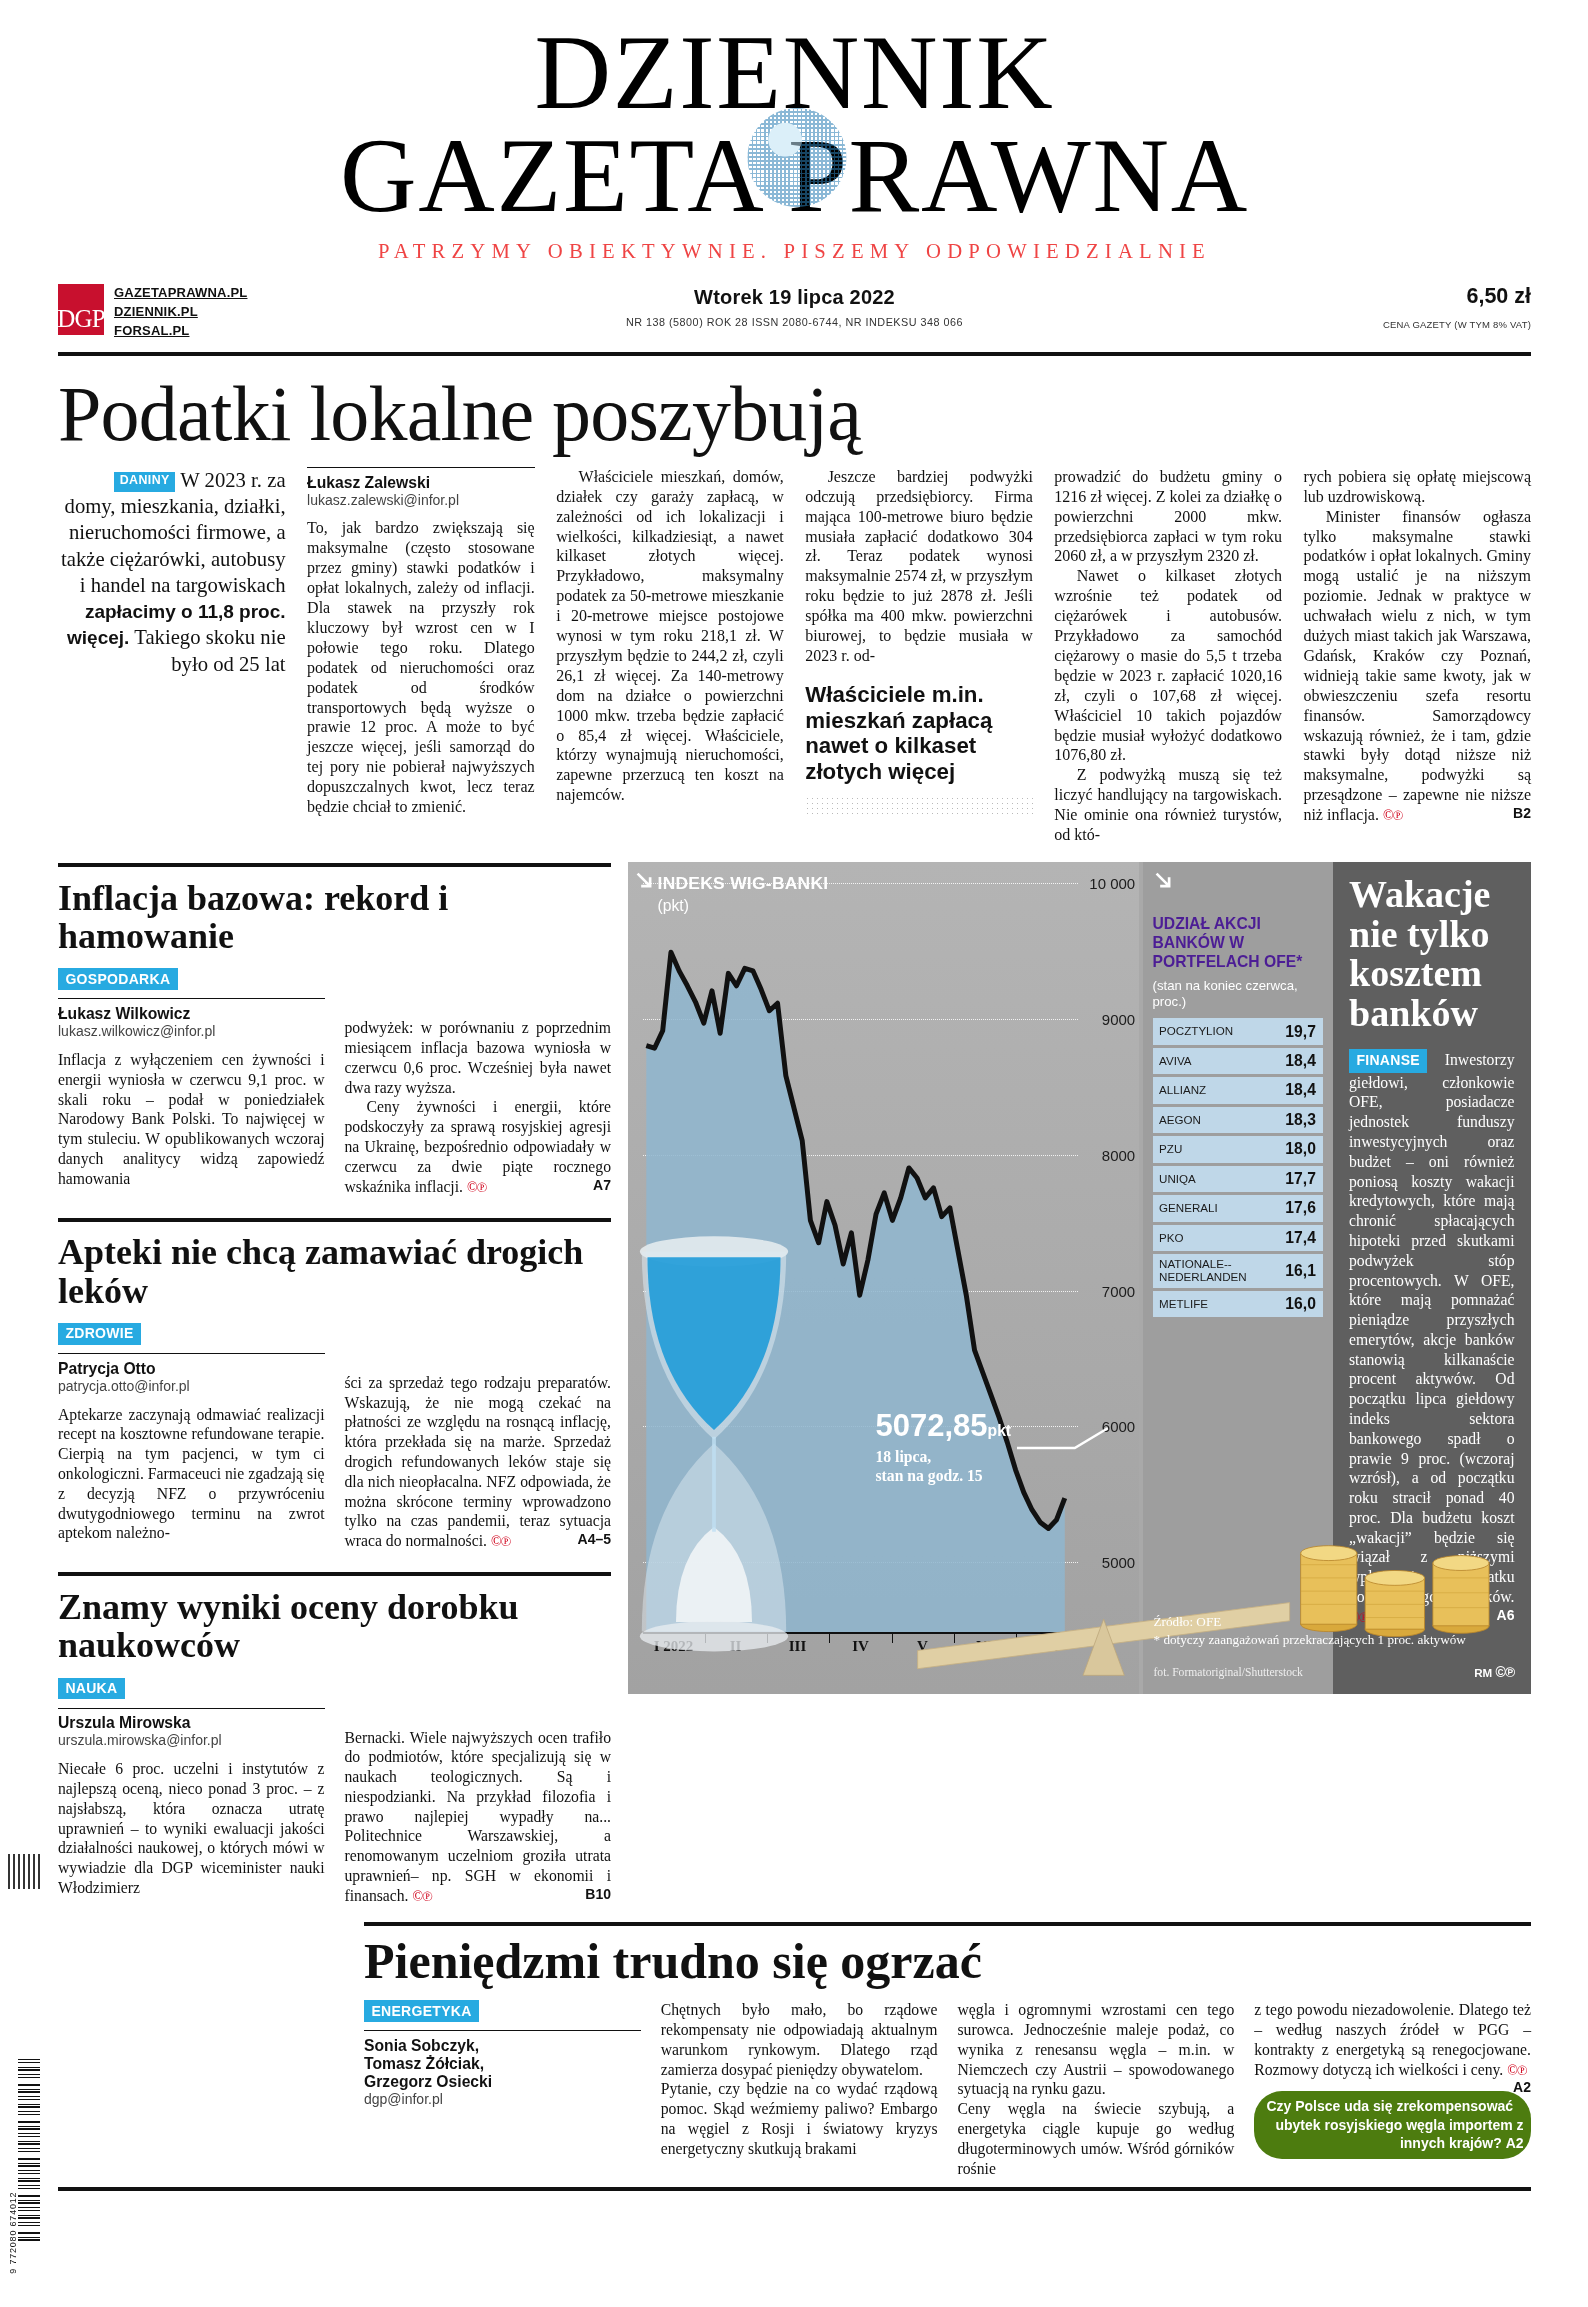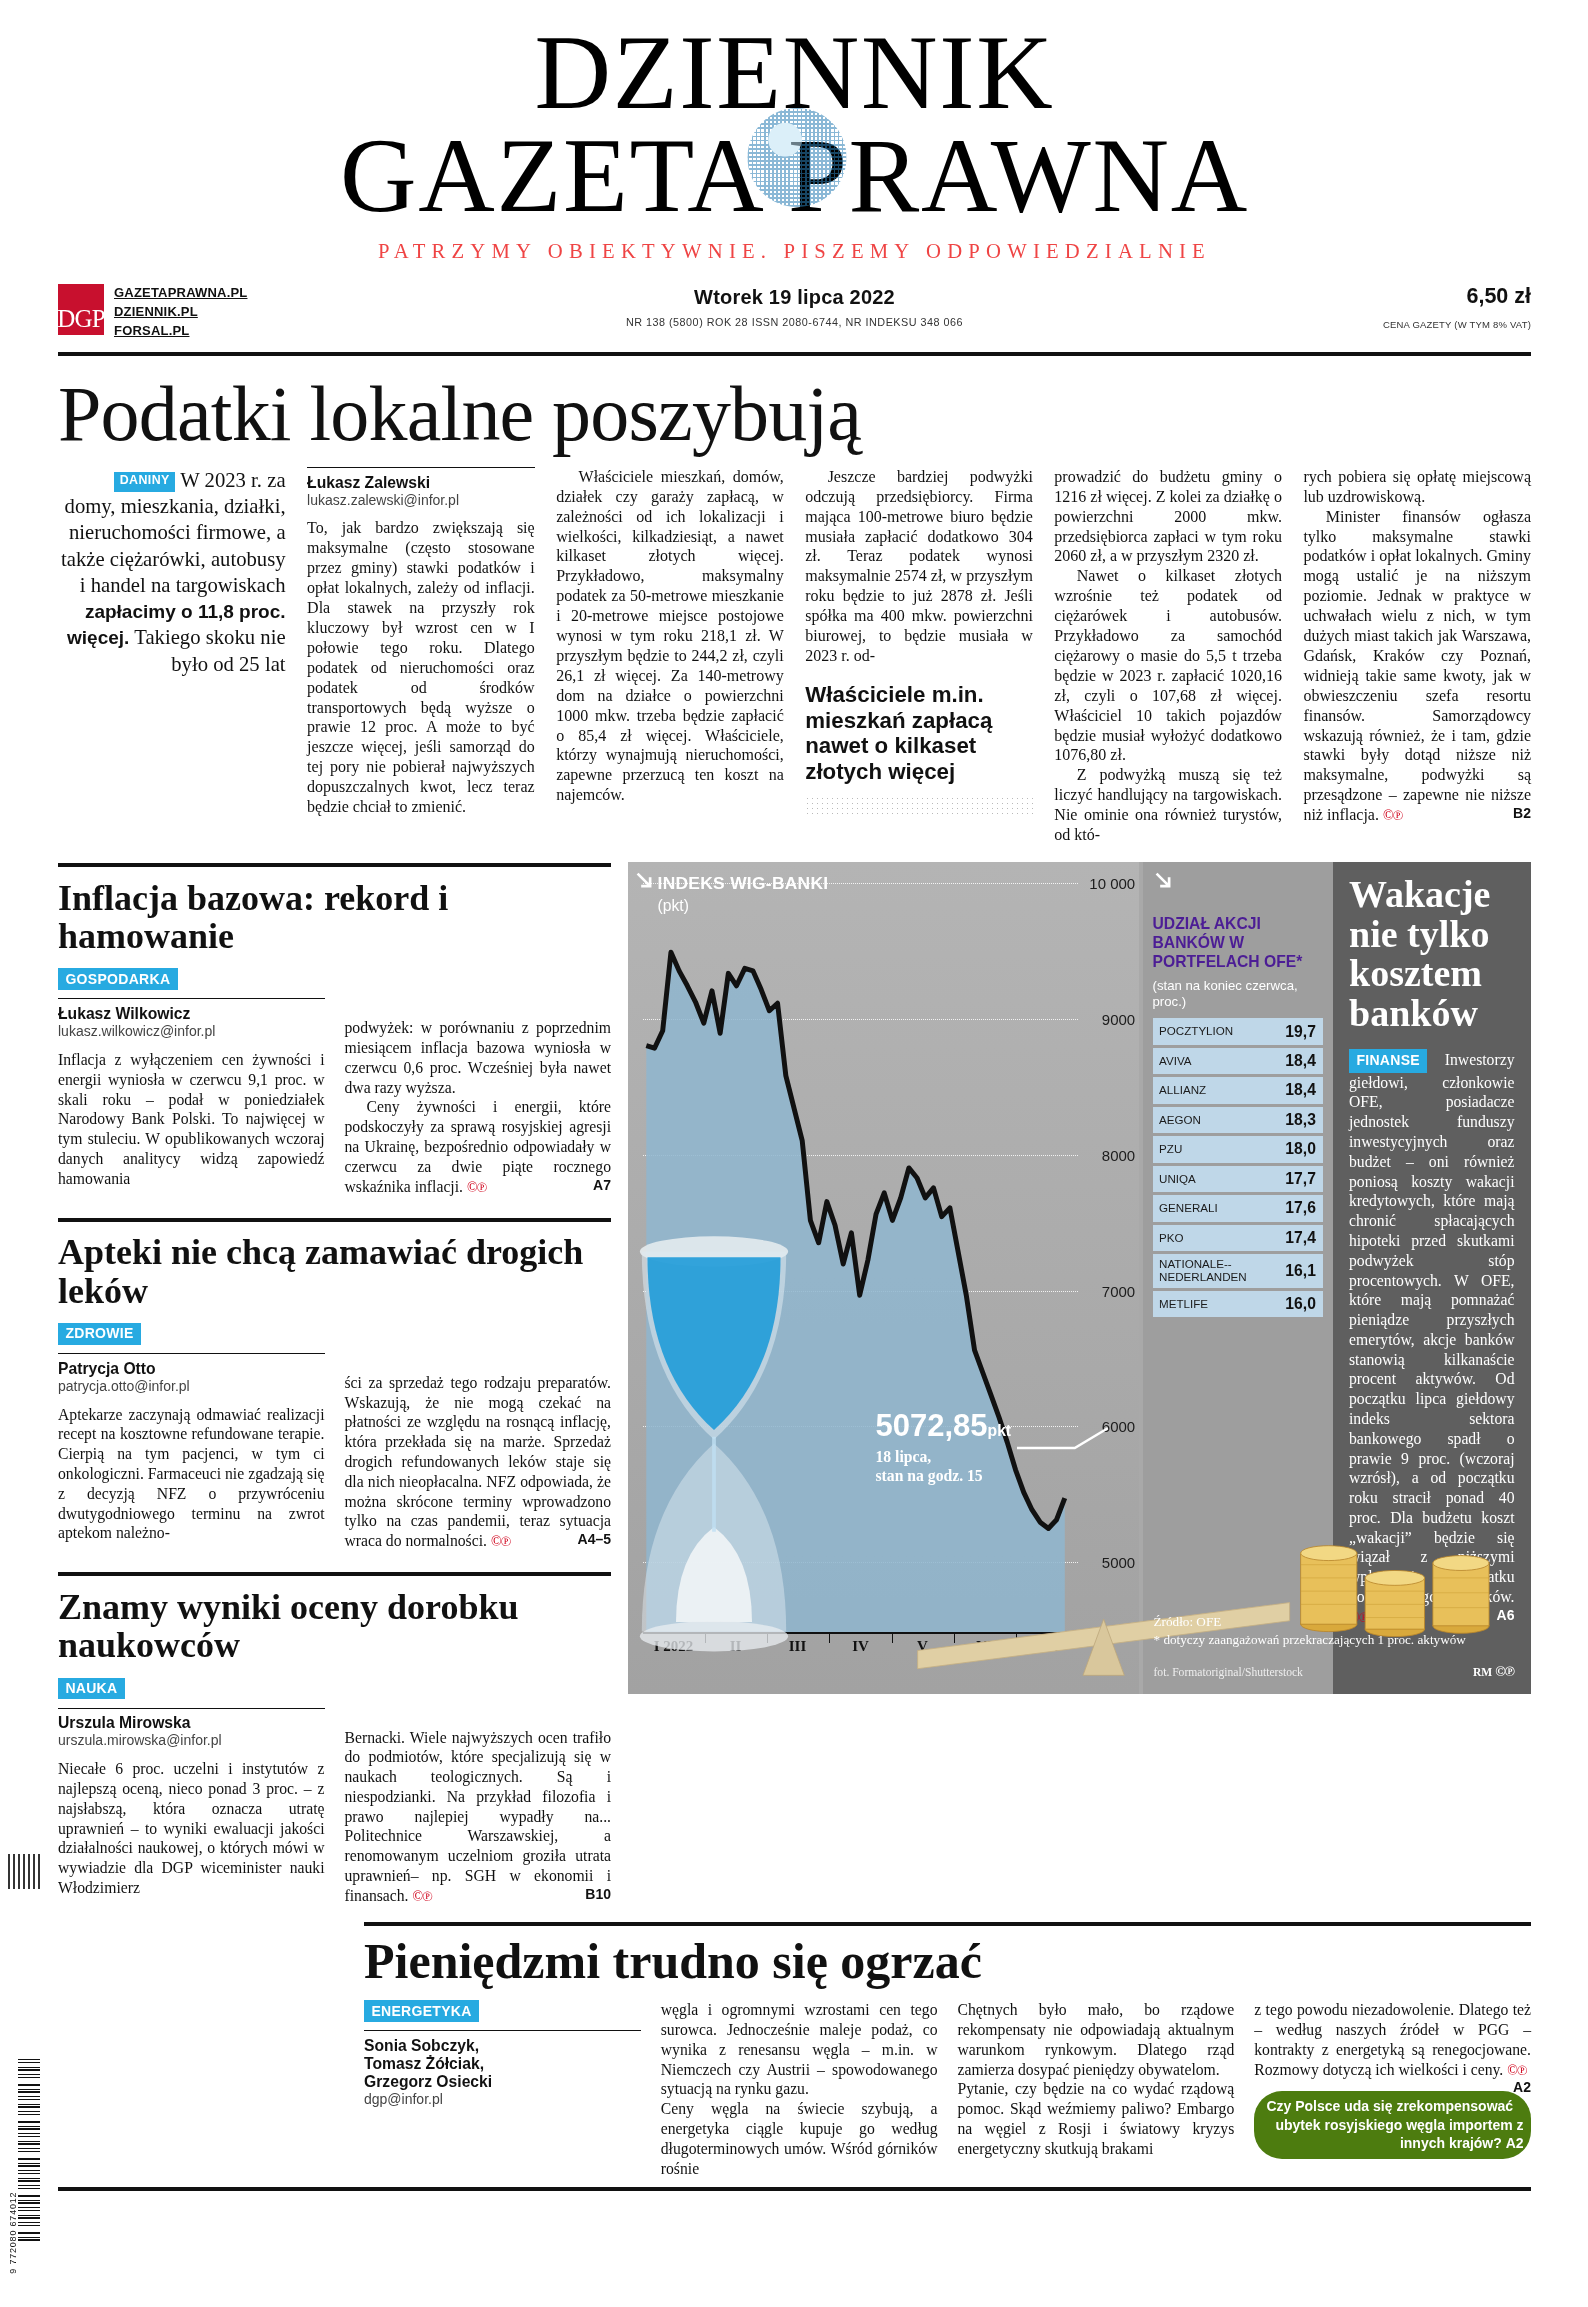--- a/index.html
+++ b/index.html
@@ -135,21 +135,21 @@
   .gfx-right { position:absolute; left:705px; top:0; right:0; bottom:0; background:#5f5f5f; padding:13.2px 16.5px 0; }
   .gfx-right-head { color:#fff; font-family:"Liberation Serif", serif; font-weight:bold;
      font-size:38px; line-height:1.05; }
   .gfx-right-body { color:#fff; font-family:"Liberation Serif", serif; font-size:15.7px;
      line-height:1.26; text-align:justify; margin-top:15px; }
   .gfx-foot { position:absolute; left:526px; bottom:45px; color:#fff;
      font-family:"Liberation Serif", serif; font-size:13.2px; line-height:1.35; }
   .gfx-credit { position:absolute; left:526px; bottom:15px; color:#eee;
      font-family:"Liberation Serif", serif; font-size:11.6px; }
   .gfx-rm { position:absolute; right:16.5px; bottom:13.2px; color:#fff;
-     font-family:Liberation Serif, serif; font-weight:bold; font-size:11.6px; }
+     font-family:Liberation Sans, sans-serif; font-weight:bold; font-size:11.6px; }
   .coins { position:absolute; right:11.6px; bottom:50px; width:240px; height:190px; }
 
   
   .bottom { margin-top: 15px; display:grid; grid-template-columns: 283px 1fr; gap:23px; }
   .big-head { font-family:"Liberation Serif", serif; font-size:50px; font-weight:bold;
      line-height:1.05; margin:8.3px 0 13.2px; }
   .four-col { display:grid; grid-template-columns: repeat(4, 1fr); gap:20px; }
   .redbox { background:#4d7c0f; color:#fff; font-family:"Liberation Sans", sans-serif;
      font-weight:600; font-size:14px; line-height:1.34; text-align:right; padding:5.8px 7.4px; margin-top:11.6px;border-radius:28px; }
   .redbox b { font-weight:bold; }
@@ -497,28 +497,28 @@
         <div>
           <span class="tag-sm">ENERGETYKA</span>
           <div class="byline-rule" style="margin-top:8.3px"></div>
           <div class="author">Sonia Sobczyk,</div>
           <div class="author">Tomasz Żółciak,</div>
           <div class="author">Grzegorz Osiecki</div>
           <div class="email">dgp@infor.pl</div>
         </div>
         <div>
           <div class="art-body">
+            <p>Chętnych było mało, bo rządowe rekompensaty nie odpowiadają aktualnym warunkom rynkowym. Dlatego rząd zamierza dosypać pieniędzy obywatelom.</p>
+            <p>Pytanie, czy będzie na co wydać rządową pomoc. Skąd weźmiemy paliwo? Embargo na węgiel z Rosji i światowy kryzys energetyczny skutkują brakami</p>
+          </div>
+        </div>
+        <div>
+          <div class="art-body">
             <p>węgla i ogromnymi wzrostami cen tego surowca. Jednocześnie maleje podaż, co wynika z renesansu węgla – m.in. w Niemczech czy Austrii – spowodowanego sytuacją na rynku gazu.</p>
             <p>Ceny węgla na świecie szybują, a energetyka ciągle kupuje go według długoterminowych umów. Wśród górników rośnie</p>
-          </div>
-        </div>
-        <div>
-          <div class="art-body">
-            <p>Chętnych było mało, bo rządowe rekompensaty nie odpowiadają aktualnym warunkom rynkowym. Dlatego rząd zamierza dosypać pieniędzy obywatelom.</p>
-            <p>Pytanie, czy będzie na co wydać rządową pomoc. Skąd weźmiemy paliwo? Embargo na węgiel z Rosji i światowy kryzys energetyczny skutkują brakami</p>
           </div>
         </div>
         <div>
           <div class="art-body">
             <span>z tego powodu niezadowolenie. Dlatego też – według naszych źródeł w PGG – kontrakty z energetyką są renegocjowane. Rozmowy dotyczą ich wielkości i ceny.</span>
             <span class="cp">©℗</span>
             <span class="pageref">A2</span>
           </div>
           <div class="redbox">
             <span>Czy Polsce uda się zrekompensować ubytek rosyjskiego węgla importem z innych krajów?</span>

